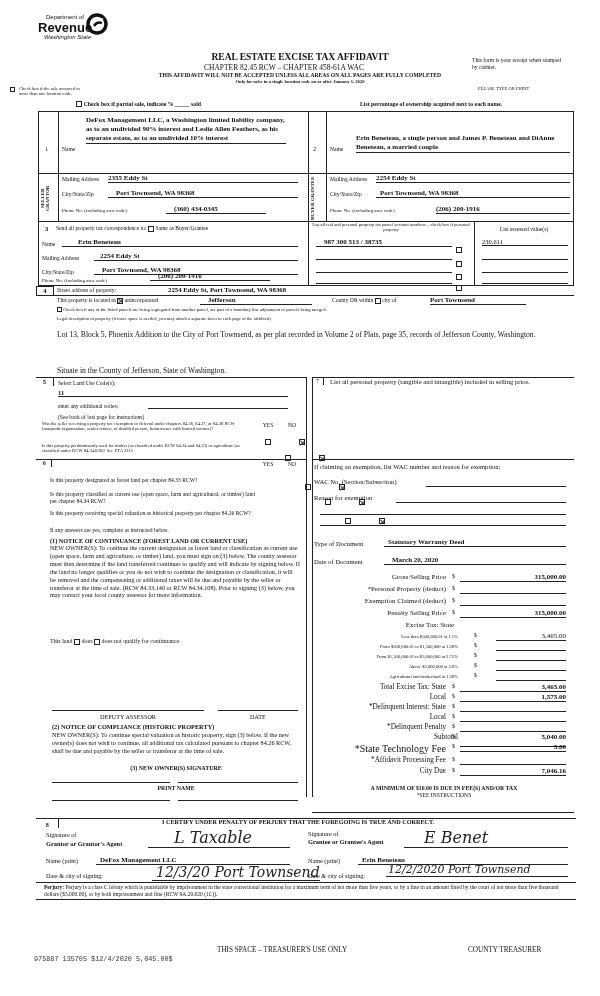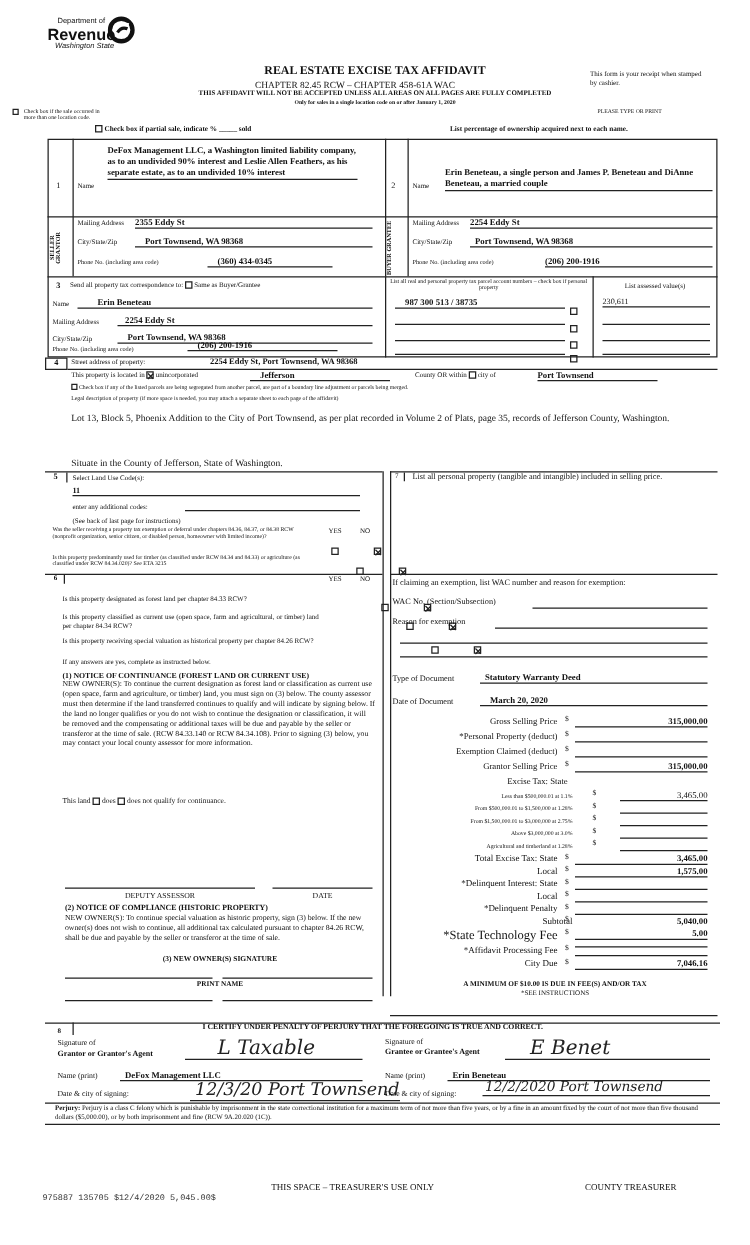--- a/index.html
+++ b/index.html
@@ -243,21 +243,21 @@
   <div class="abs r" style="left:0;width:132px;font-size:7px;">*Personal Property (deduct)</div>
   <div class="abs" style="left:138px;font-size:6px;">$</div>
   <div class="abs r val line" style="left:146px;width:106px;height:9px;"></div>
 </div>
 <div class="abs" style="left:314px;top:597px;width:254px;height:11px;">
   <div class="abs r" style="left:0;width:132px;font-size:7px;">Exemption Claimed (deduct)</div>
   <div class="abs" style="left:138px;font-size:6px;">$</div>
   <div class="abs r val line" style="left:146px;width:106px;height:9px;"></div>
 </div>
 <div class="abs" style="left:314px;top:609px;width:254px;height:11px;">
-  <div class="abs r" style="left:0;width:132px;font-size:7px;">Grantor Selling Price</div>
+  <div class="abs r" style="left:0;width:132px;font-size:7px;">Penalty Selling Price</div>
   <div class="abs" style="left:138px;font-size:6px;">$</div>
   <div class="abs r val line" style="left:146px;width:106px;height:9px;">315,000.00</div>
 </div>
 <div class="abs c" style="left:380px;top:621px;width:100px;font-size:7px;">Excise Tax:  State</div>
 
 
 <div class="abs" style="left:314px;top:632px;width:254px;height:10px;">
   <div class="abs r tiny" style="left:0;width:144px;top:2px;">Less than $500,000.01 at 1.1%</div>
   <div class="abs" style="left:160px;font-size:6px;">$</div>
   <div class="abs r line" style="left:182px;width:70px;height:9px;font-size:7px;">3,465.00</div>
@@ -305,21 +305,21 @@
   <div class="abs r val line" style="left:146px;width:106px;height:9px;"></div>
 </div>
 <div class="abs" style="left:314px;top:723px;width:254px;height:10px;">
   <div class="abs r" style="left:0;width:132px;font-size:7.2px;">*Delinquent Penalty</div>
   <div class="abs" style="left:138px;font-size:6px;">$</div>
   <div class="abs r val line" style="left:146px;width:106px;height:9px;"></div>
 </div>
 <div class="abs" style="left:314px;top:733px;width:254px;height:10px;">
   <div class="abs r" style="left:0;width:132px;font-size:7.2px;margin-left:12px;">Subtotal</div>
   <div class="abs" style="left:138px;font-size:6px;">$</div>
-  <div class="abs r val line" style="left:146px;width:106px;height:25px;">5,040.00</div>
+  <div class="abs r val line" style="left:146px;width:106px;height:14px;">5,040.00</div>
 </div>
 <div class="abs" style="left:314px;top:743px;width:254px;height:10px;">
   <div class="abs r" style="left:0;width:132px;font-size:10px;">*State Technology Fee</div>
   <div class="abs" style="left:138px;font-size:6px;">$</div>
   <div class="abs r val line" style="left:146px;width:106px;height:9px;">5.00</div>
 </div>
 <div class="abs" style="left:314px;top:756px;width:254px;height:10px;">
   <div class="abs r" style="left:0;width:132px;font-size:7.2px;">*Affidavit Processing Fee</div>
   <div class="abs" style="left:138px;font-size:6px;">$</div>
   <div class="abs r val line" style="left:146px;width:106px;height:9px;"></div>

